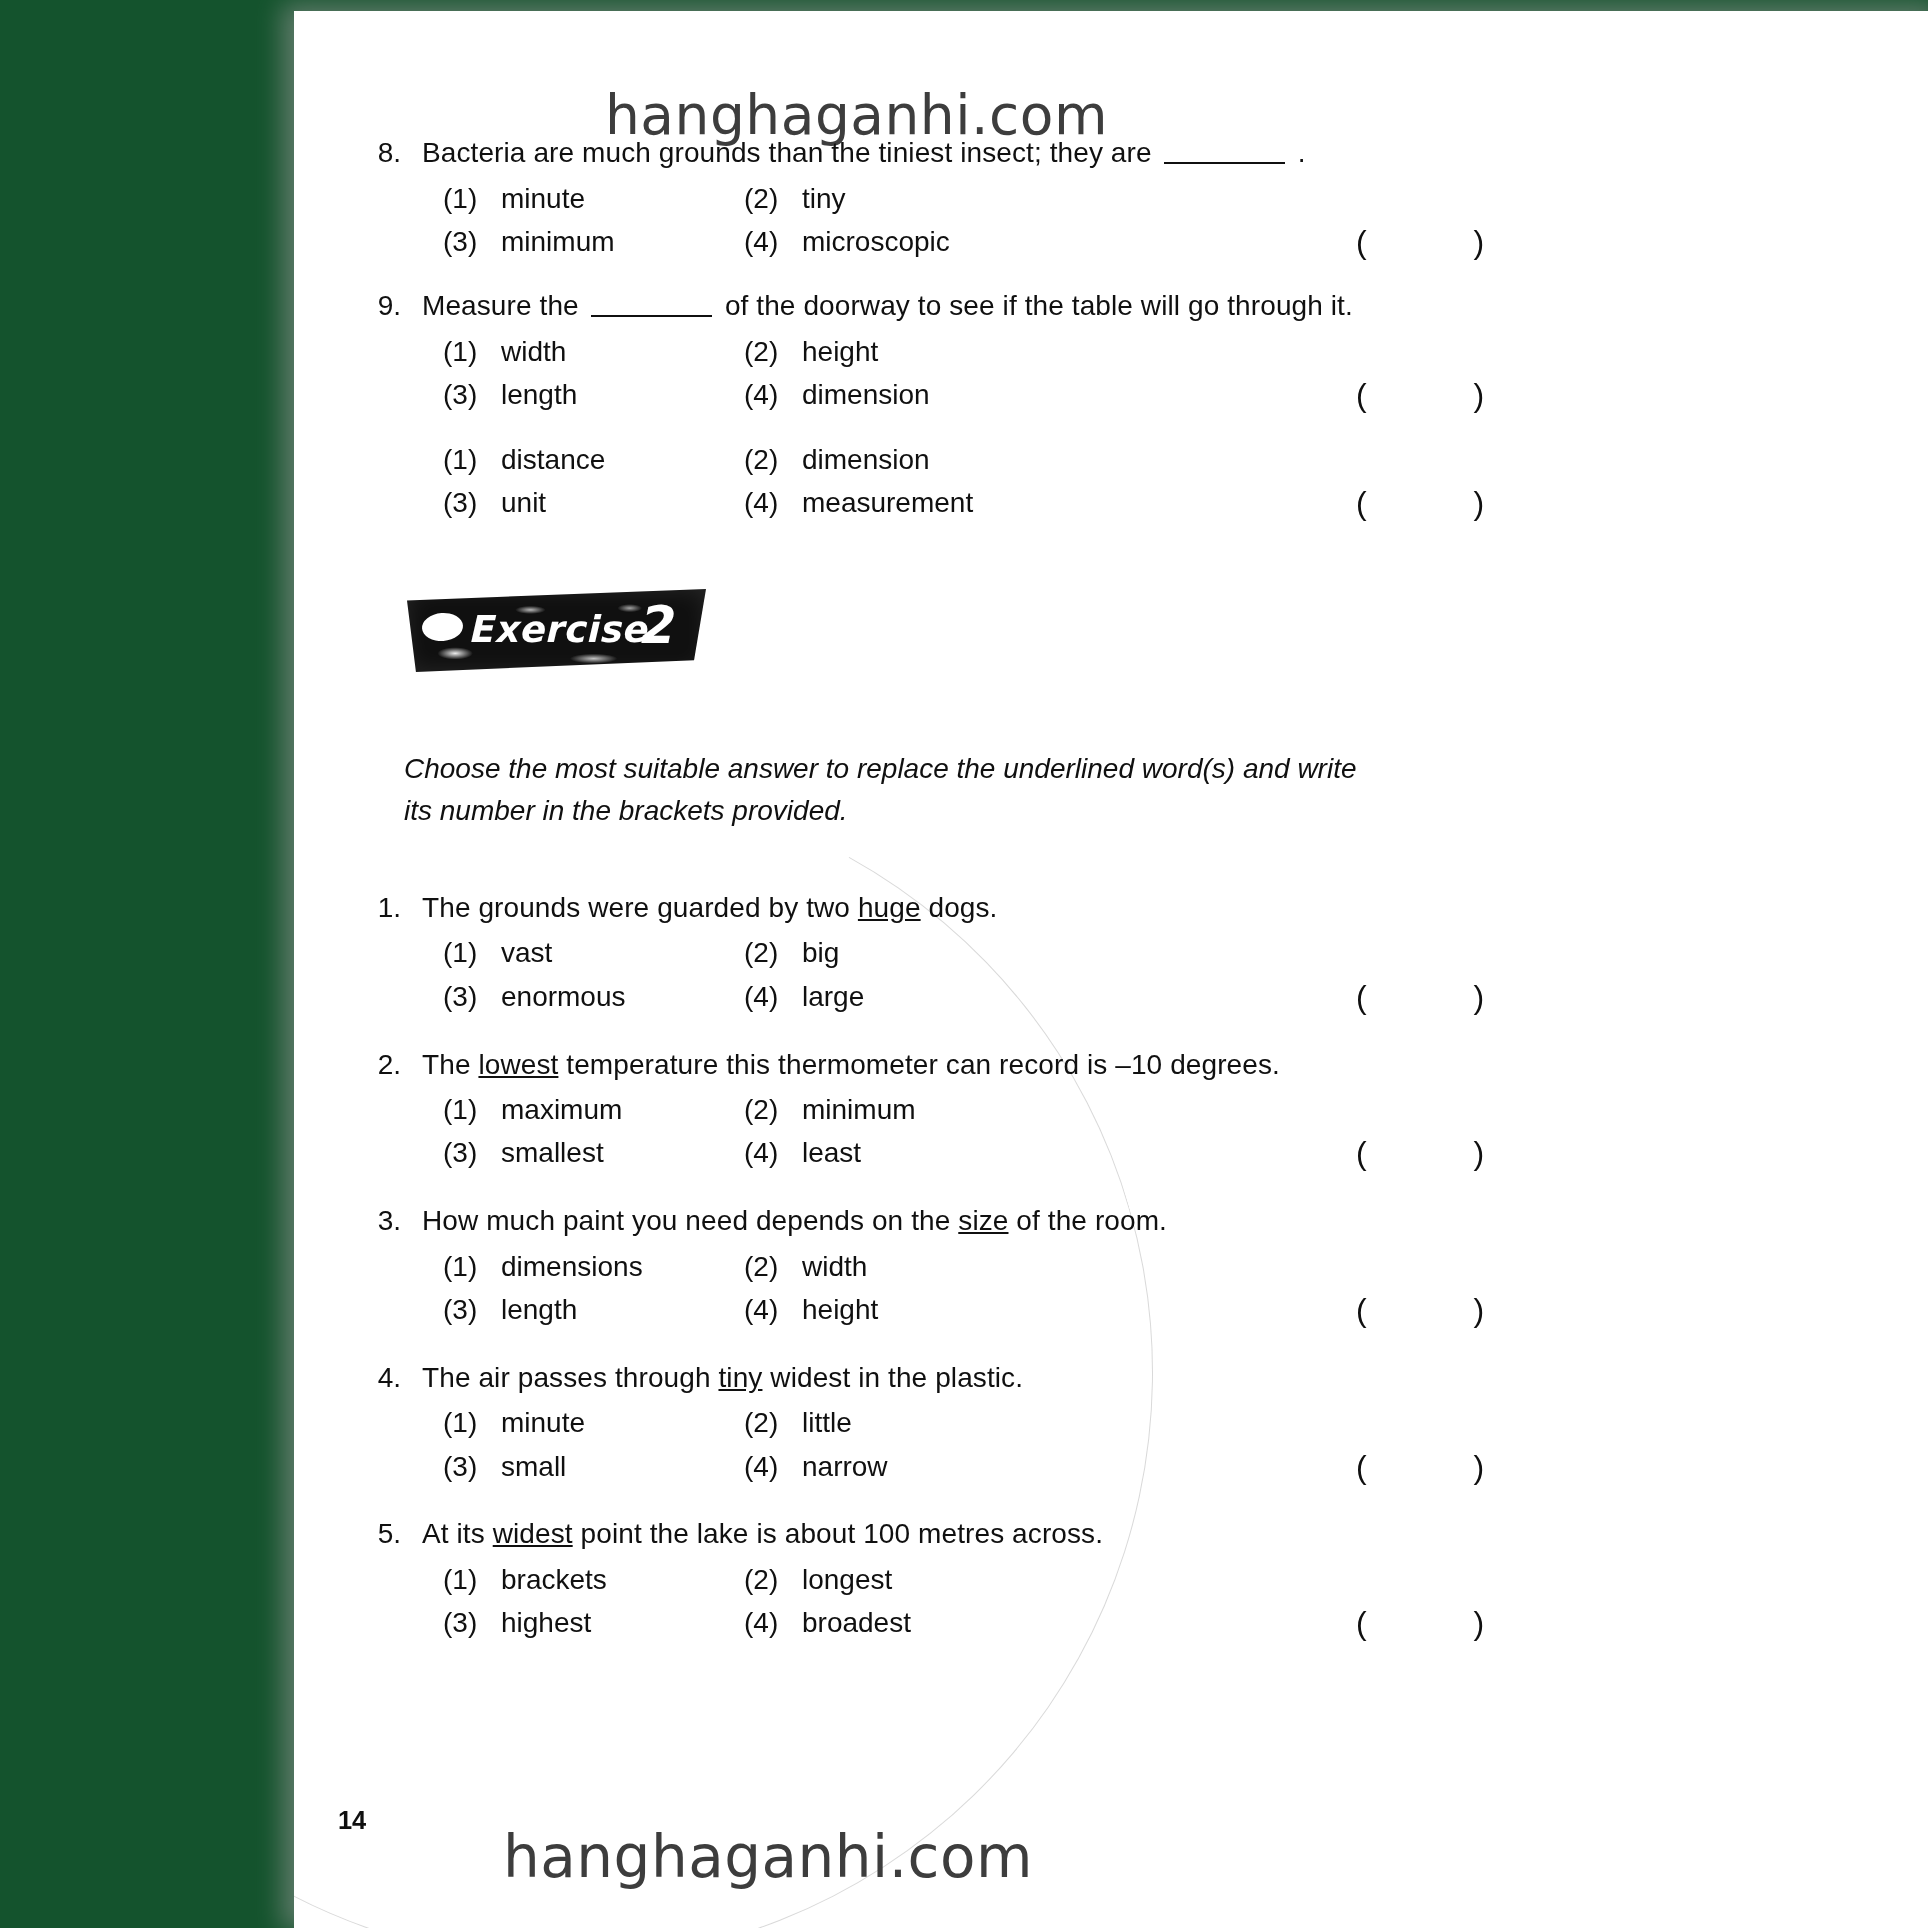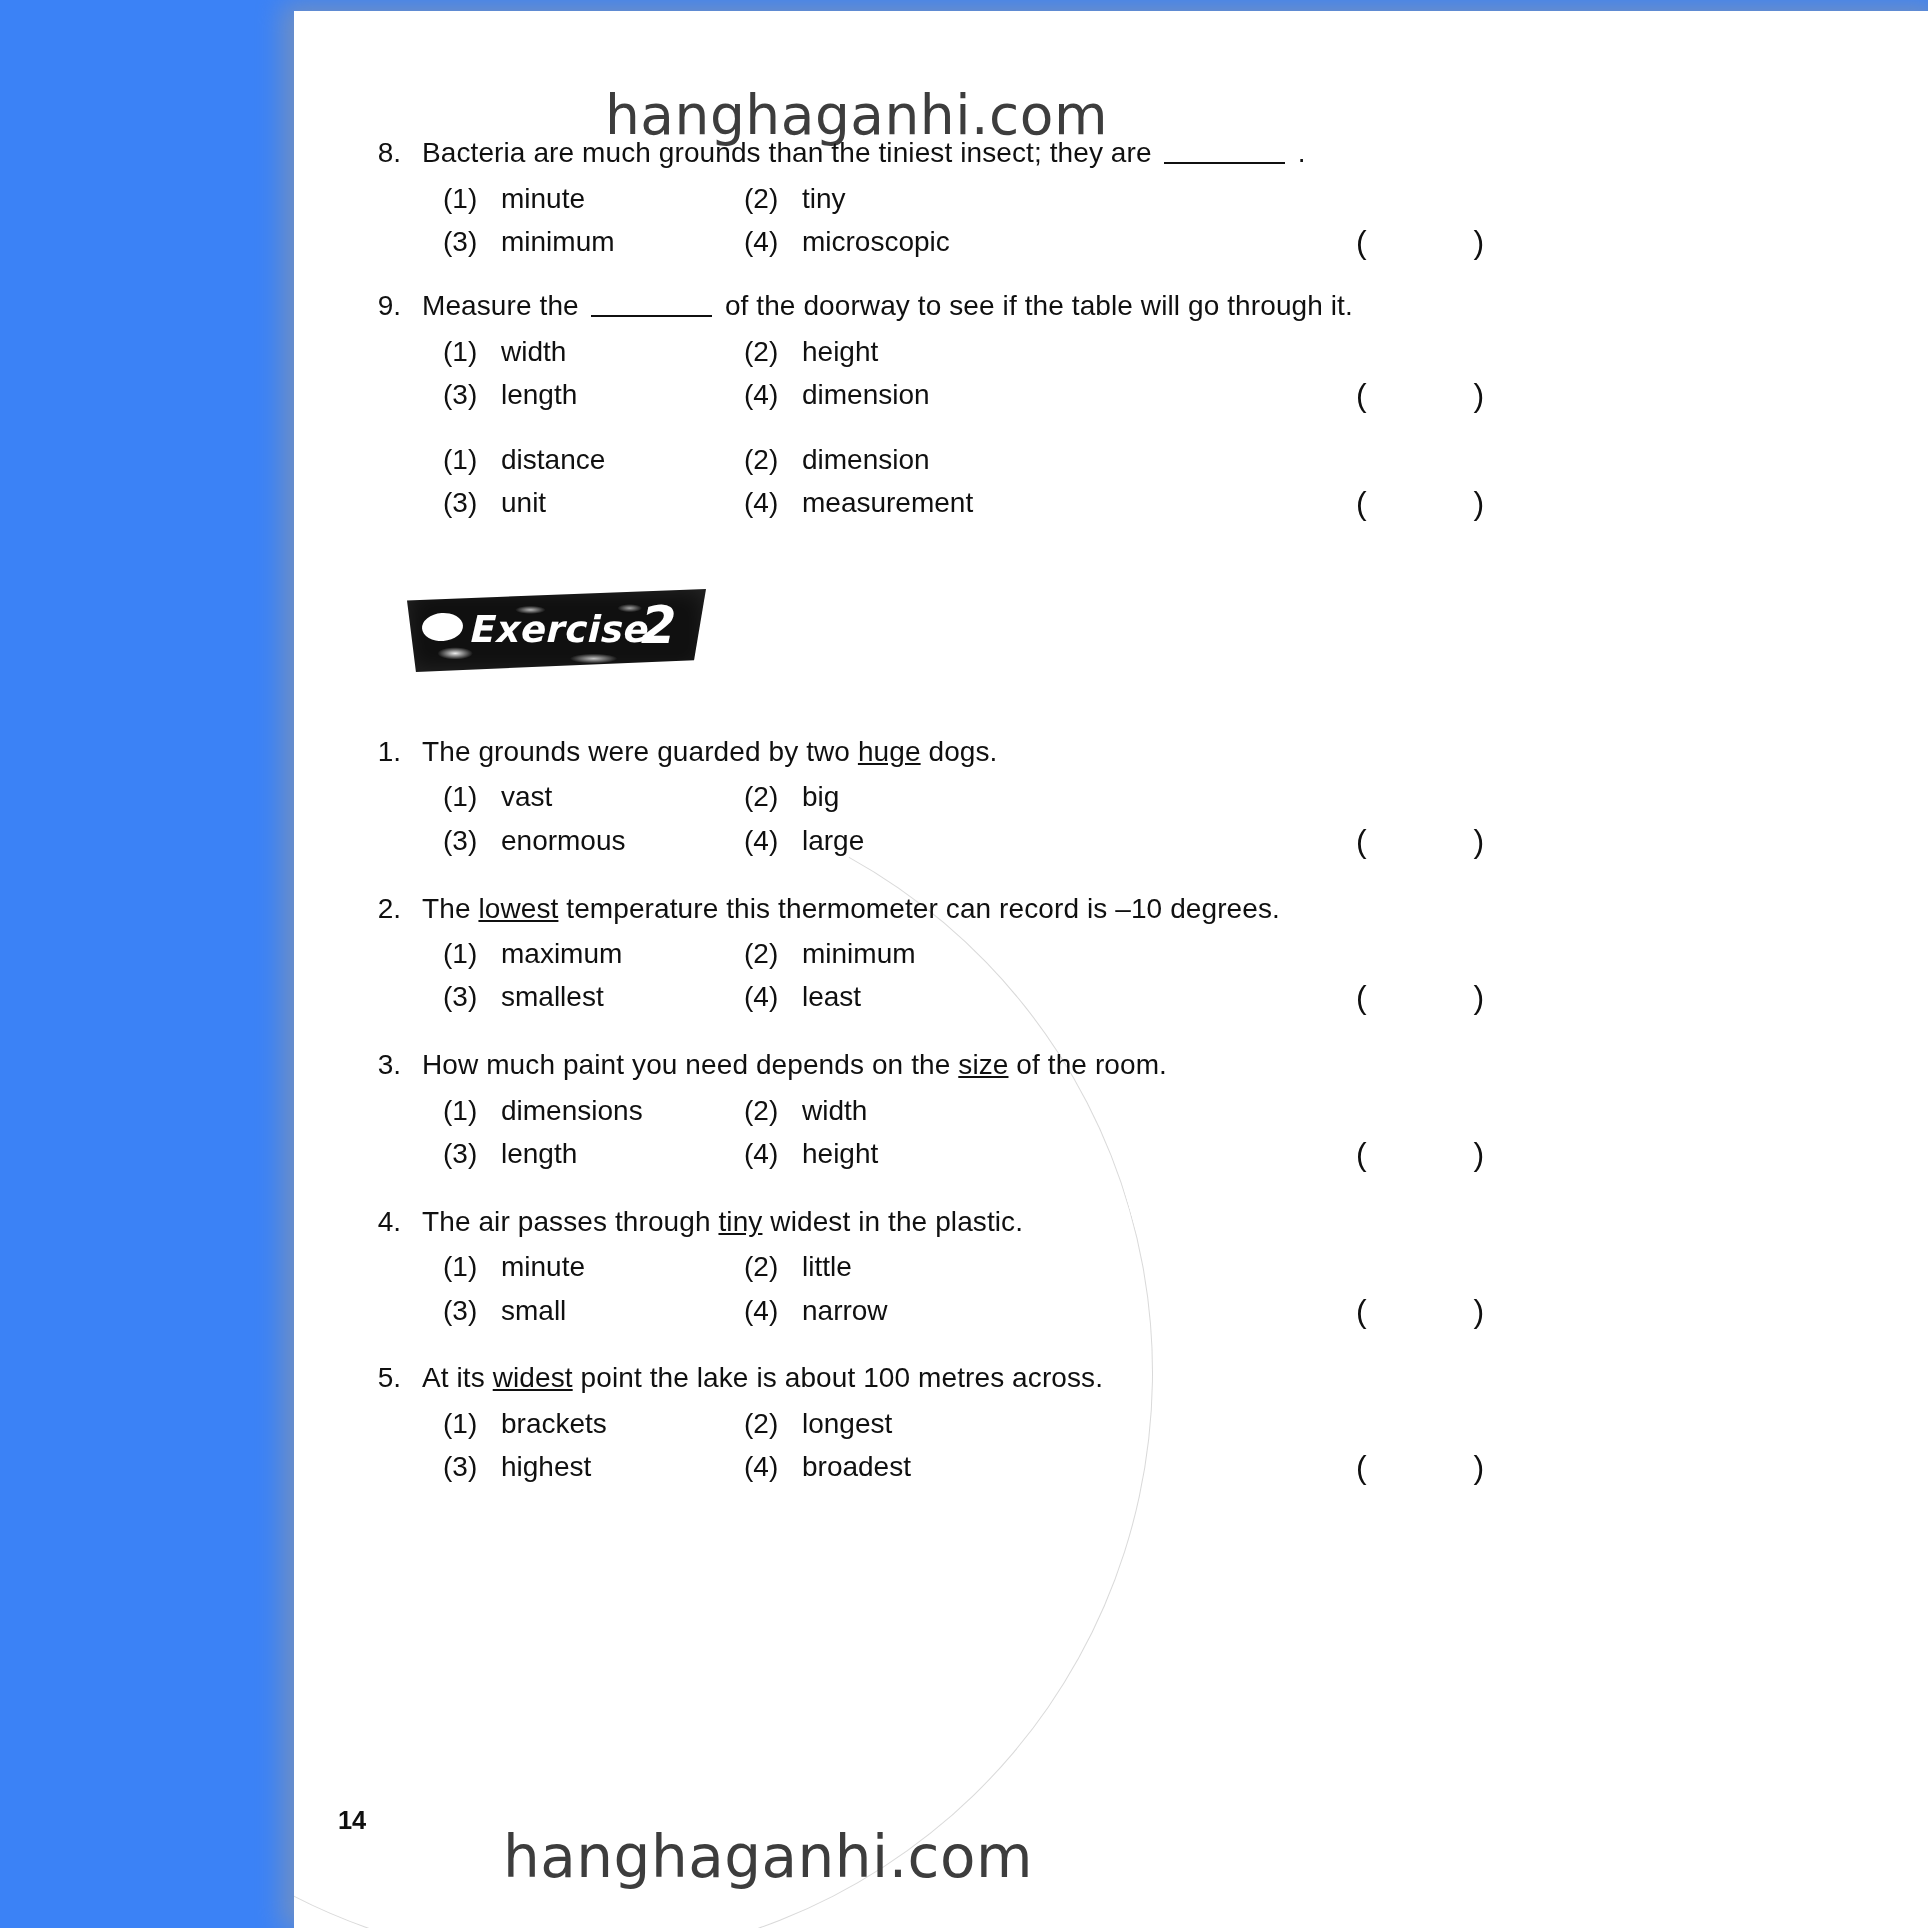--- a/index.html
+++ b/index.html
@@ -12,21 +12,21 @@
     height: 1928px;
     font-family: "Liberation Sans", sans-serif;
     -webkit-font-smoothing: antialiased;
   }
 
   
   #scan-canvas {
     position: relative;
     width: 1928px;
     height: 1928px;
-    background: #3b82f6;
+    background: #14532d;
     overflow: hidden;
   }
 
   
   #page-shadow {
     position: absolute;
     left: 282px;
     top: 3.8px;
     width: 1657px;
     height: 1925px;
@@ -354,20 +354,21 @@
         </div>
 
       <div id="exercise-banner-wrap">
         <div id="exercise-banner"></div>
         <div id="banner-noise"></div>
         <div id="banner-bullet"></div>
         <div id="banner-title">Exercise</div>
         <div id="banner-number">2</div>
       </div>
 
+      <div id="instruction">Choose the most suitable answer to replace the underlined word(s) and write its number in the brackets provided.</div>
 
       <div id="exercise2-list">
           <div class="question">
             <div class="q-head">
               <div class="q-num">1.</div>
               <div class="q-text"><span>The grounds were guarded by two </span><u>huge</u><span> dogs.</span></div>
             </div>
             <div class="options">
               <div class="opt-row">
                 <div class="opt opt-a">

